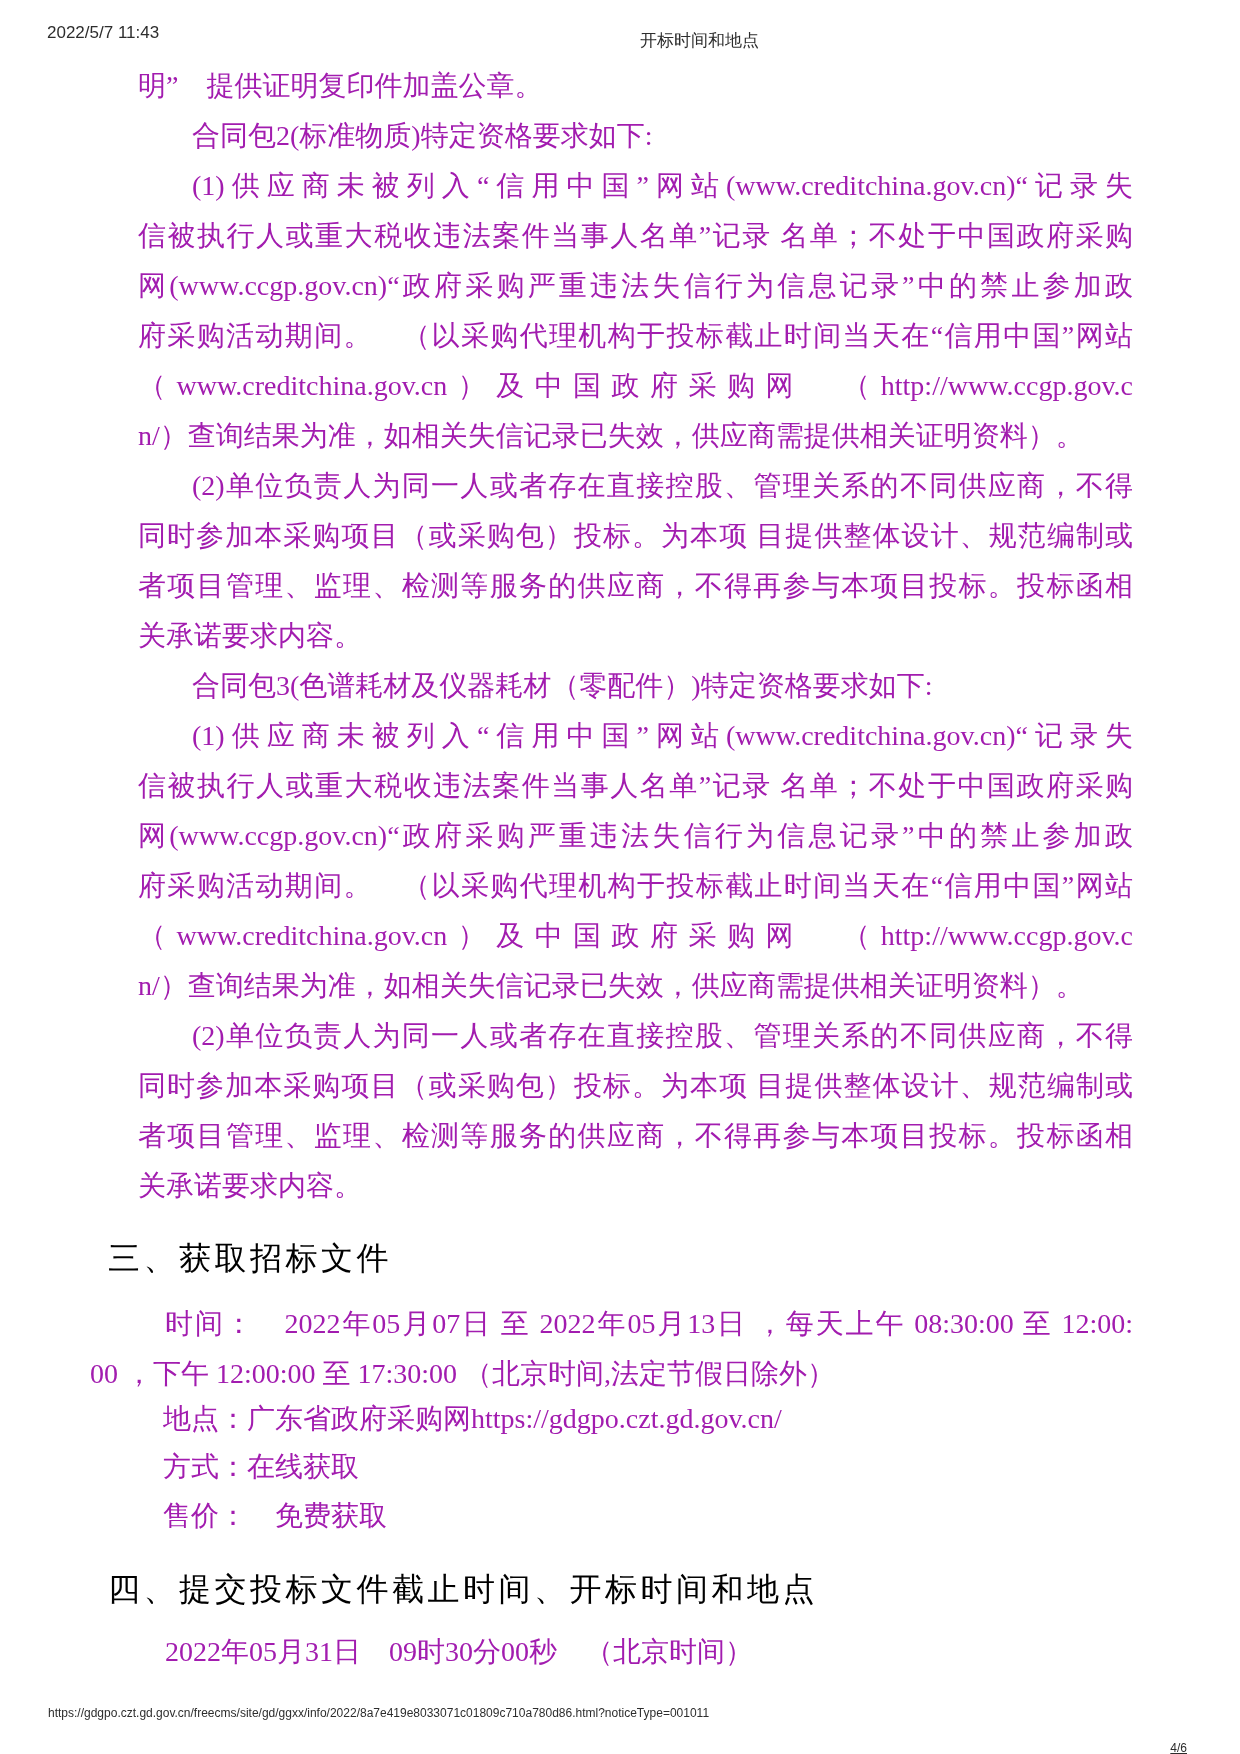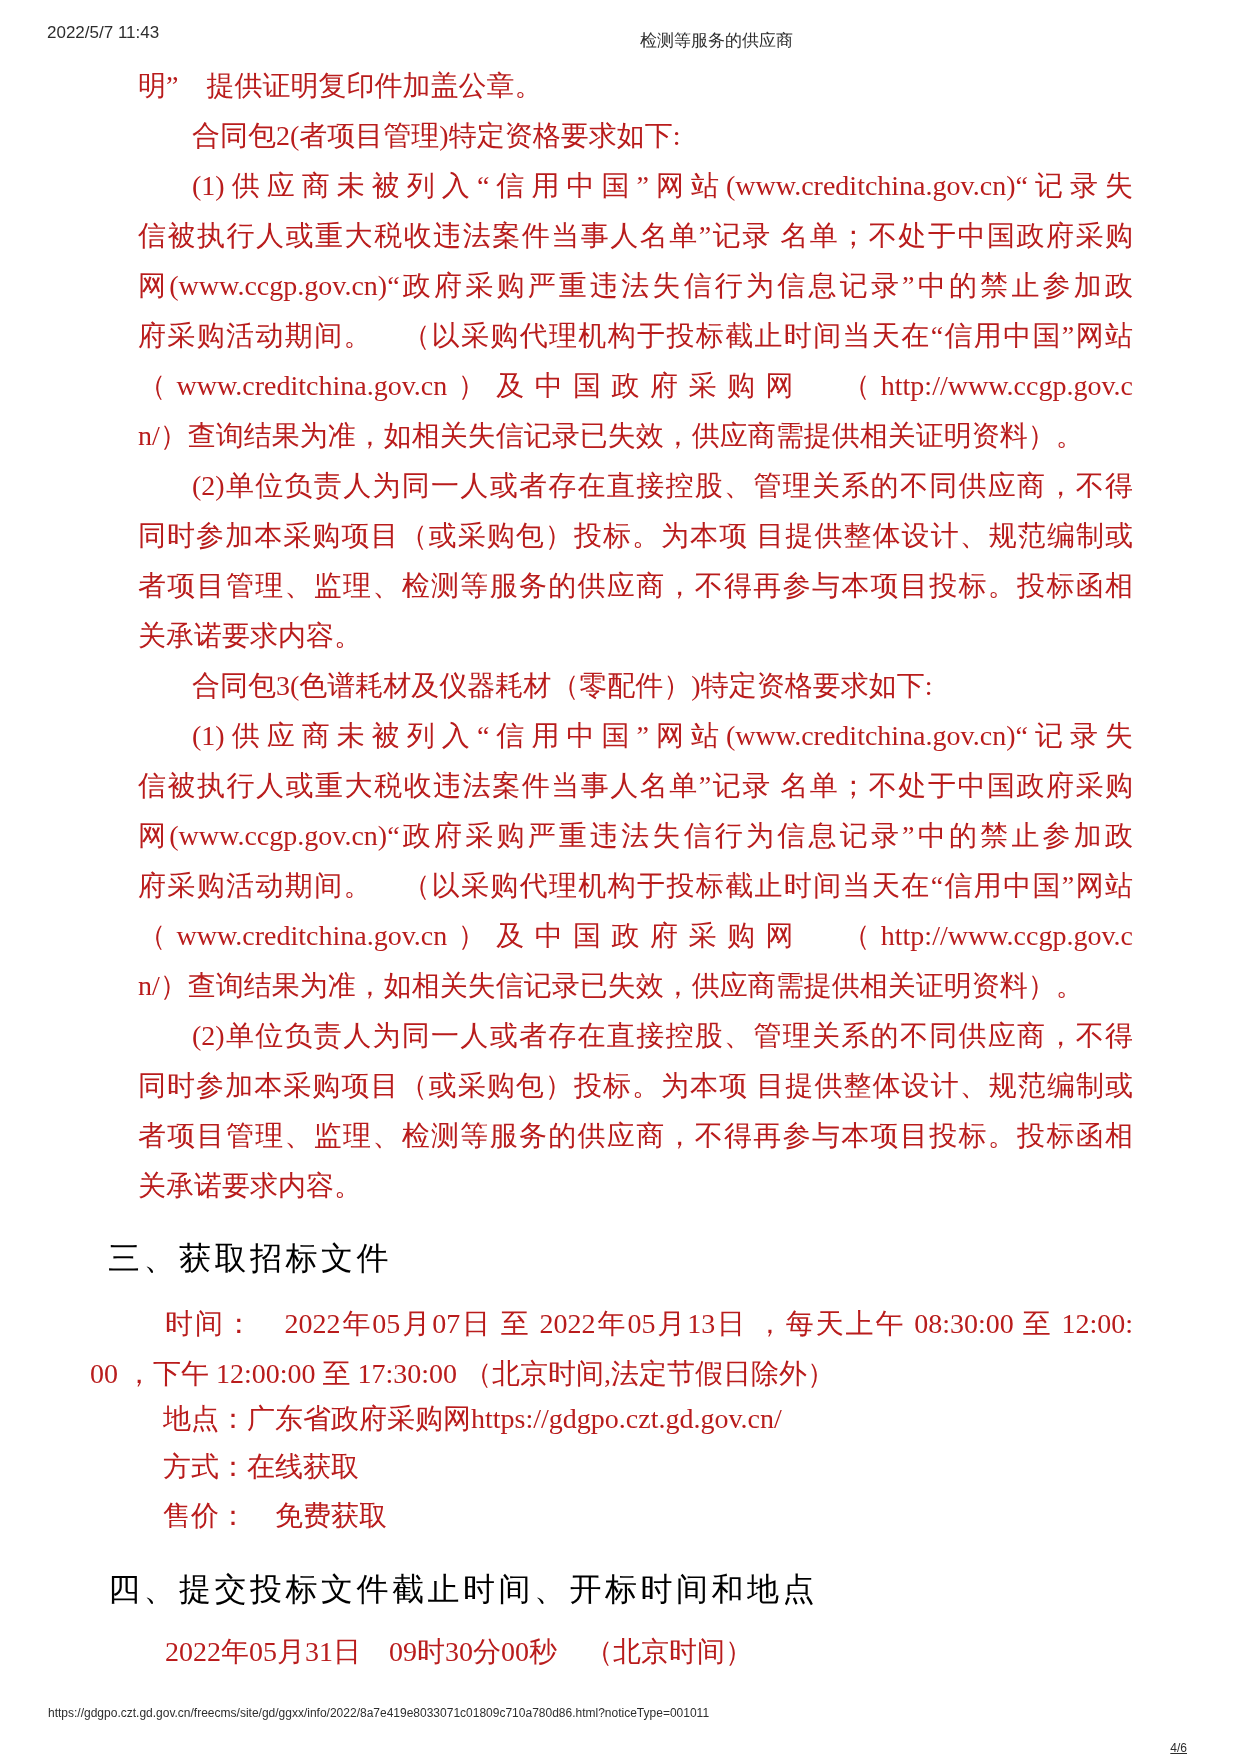--- a/index.html
+++ b/index.html
@@ -17,21 +17,21 @@
     font-family:"Liberation Sans","DejaVu Sans",sans-serif;
     font-size:17px;line-height:20px;color:#2d2d2d;
     white-space:nowrap;
   }
   .ftr{font-size:12px;}
   
   .ln{
     position:absolute;
     font-size:28px;line-height:50px;
     white-space:nowrap;
-    color:#b91c1c;
+    color:#a21caf;
   }
   .j{ text-align:justify; text-align-last:justify; white-space:normal; }
   .x138{left:138px;}
   .x138.j{width:995px;}
   .x192{left:192px;}
   .x192.j{width:941px;}
   .dx{left:163px;}
   .tx{left:165px;}
   .tx.j{width:968px;}
   .wx{left:90px;}
@@ -40,25 +40,25 @@
     font-size:32px;line-height:54px;letter-spacing:3.5px;
     white-space:nowrap;color:#000;
   }
 </style>
 </head>
 <body>
 
 <div class="page">
 
   <div class="hf" style="left:47px;top:23px;">2022/5/7 11:43</div>
-  <div class="hf" style="left:640px;top:31px;">检测等服务的供应商</div>
+  <div class="hf" style="left:640px;top:31px;">开标时间和地点</div>
 
   <div class="ln x138" style="top:61px;">明”　提供证明复印件加盖公章。</div>
 
-  <div class="ln x192" style="top:111px;">合同包2(者项目管理)特定资格要求如下:</div>
+  <div class="ln x192" style="top:111px;">合同包2(标准物质)特定资格要求如下:</div>
   <div class="ln x192 j" style="top:161px;">(1)供应商未被列入“信用中国”网站(www.creditchina.gov.cn)“记录失</div>
   <div class="ln x138 j" style="top:211px;">信被执行人或重大税收违法案件当事人名单”记录 名单；不处于中国政府采购</div>
   <div class="ln x138 j" style="top:261px;">网(www.ccgp.gov.cn)“政府采购严重违法失信行为信息记录”中的禁止参加政</div>
   <div class="ln x138 j" style="top:311px;">府采购活动期间。　（以采购代理机构于投标截止时间当天在“信用中国”网站</div>
   <div class="ln x138 j" style="top:361px;">（www.creditchina.gov.cn）及中国政府采购网　（http://www.ccgp.gov.c</div>
   <div class="ln x138" style="top:411px;">n/）查询结果为准，如相关失信记录已失效，供应商需提供相关证明资料）。</div>
   <div class="ln x192 j" style="top:461px;">(2)单位负责人为同一人或者存在直接控股、管理关系的不同供应商，不得</div>
   <div class="ln x138 j" style="top:511px;">同时参加本采购项目（或采购包）投标。为本项 目提供整体设计、规范编制或</div>
   <div class="ln x138 j" style="top:561px;">者项目管理、监理、检测等服务的供应商，不得再参与本项目投标。投标函相</div>
   <div class="ln x138" style="top:611px;">关承诺要求内容。</div>

